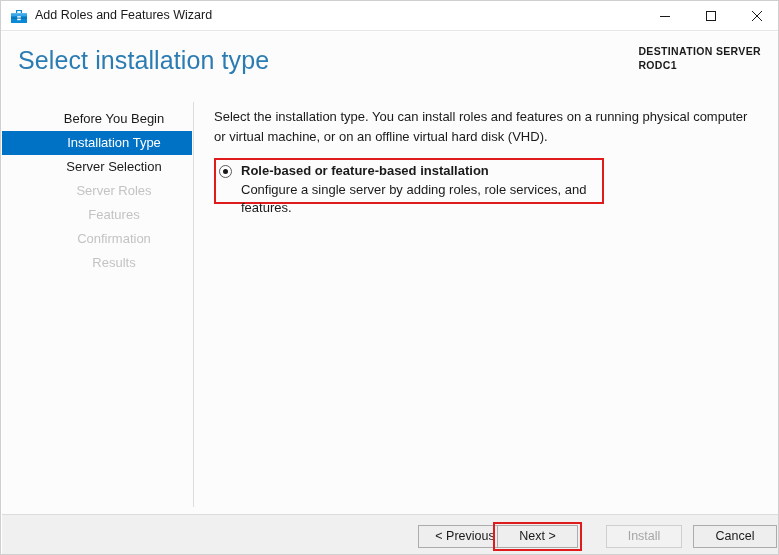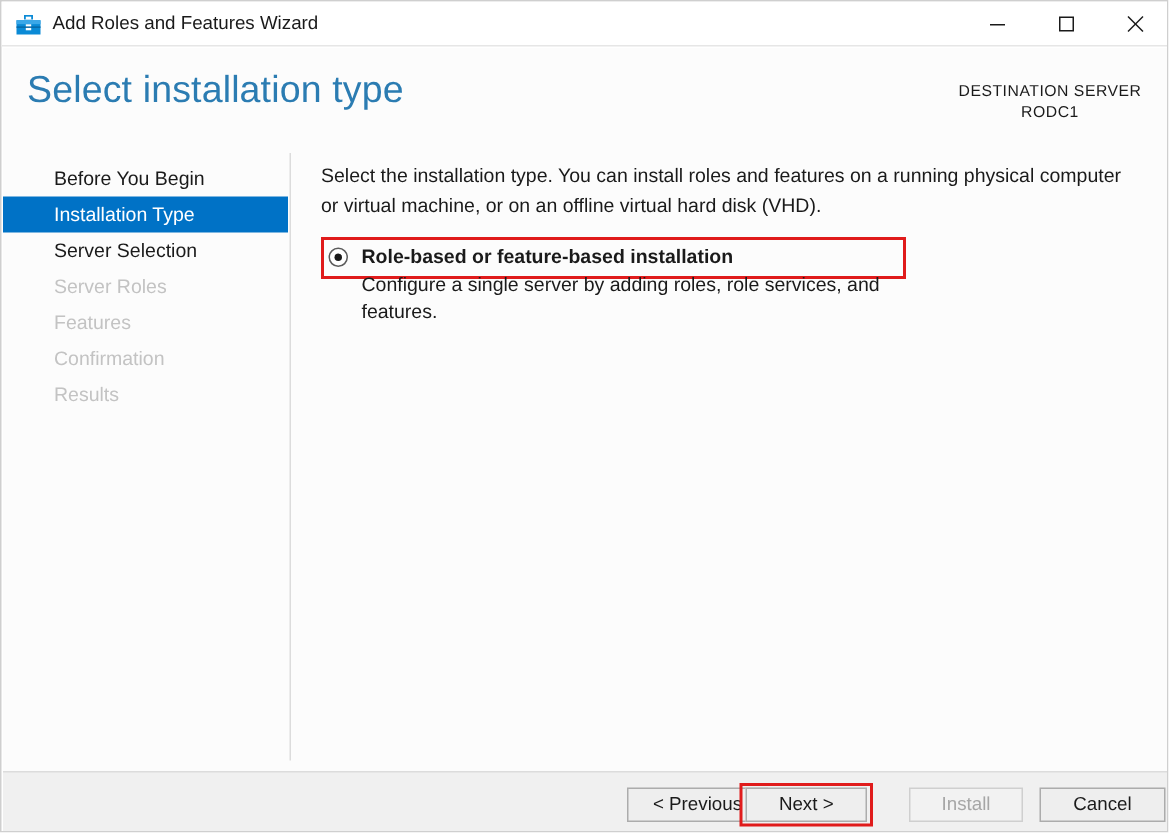--- a/index.html
+++ b/index.html
@@ -69,22 +69,23 @@
     position: absolute;
     left: 16px; top: 14px;
     font-size: 25px;
     font-weight: 400;
     color: #2b7cb2;
     letter-spacing: 0.1px;
     white-space: nowrap;
   }
   #dest-block {
     position: absolute;
-    right: 18px; top: 22px;
-    text-align: center;
+    right: 18px; top: 12px;
+    text-align: left;
+    font-weight: bold;
   }
   #dest-label {
     font-size: 10.5px;
     color: #1a1a1a;
     letter-spacing: 0.35px;
     line-height: 14px;
     white-space: nowrap;
   }
   #dest-value {
     font-size: 10.5px;
@@ -118,20 +119,21 @@
   }
   .nav-item {
     height: 24px;
     line-height: 24px;
     padding-left: 34px;
     font-size: 13px;
     color: #1a1a1a;
     white-space: nowrap;
     box-sizing: border-box;
     cursor: default;
+    text-align: center;
   }
   .nav-item.selected {
     background: #0072c6;
     color: #ffffff;
   }
   .nav-item.disabled {
     color: #c3c3c3;
   }
 
   
@@ -146,21 +148,21 @@
     line-height: 19.5px;
     width: 548px;
   }
   .option-group {
     position: relative;
   }
   #option1-wrap {
     position: relative;
     margin-top: 12px;
     width: 390px;
-    height: 28px;
+    height: 46px;
     box-sizing: border-box;
     border: 2px solid #e01b1b;
   }
   #option2-wrap {
     position: relative;
     margin-top: 10px;
     width: 548px;
   }
   .radio-row {
     position: relative;

